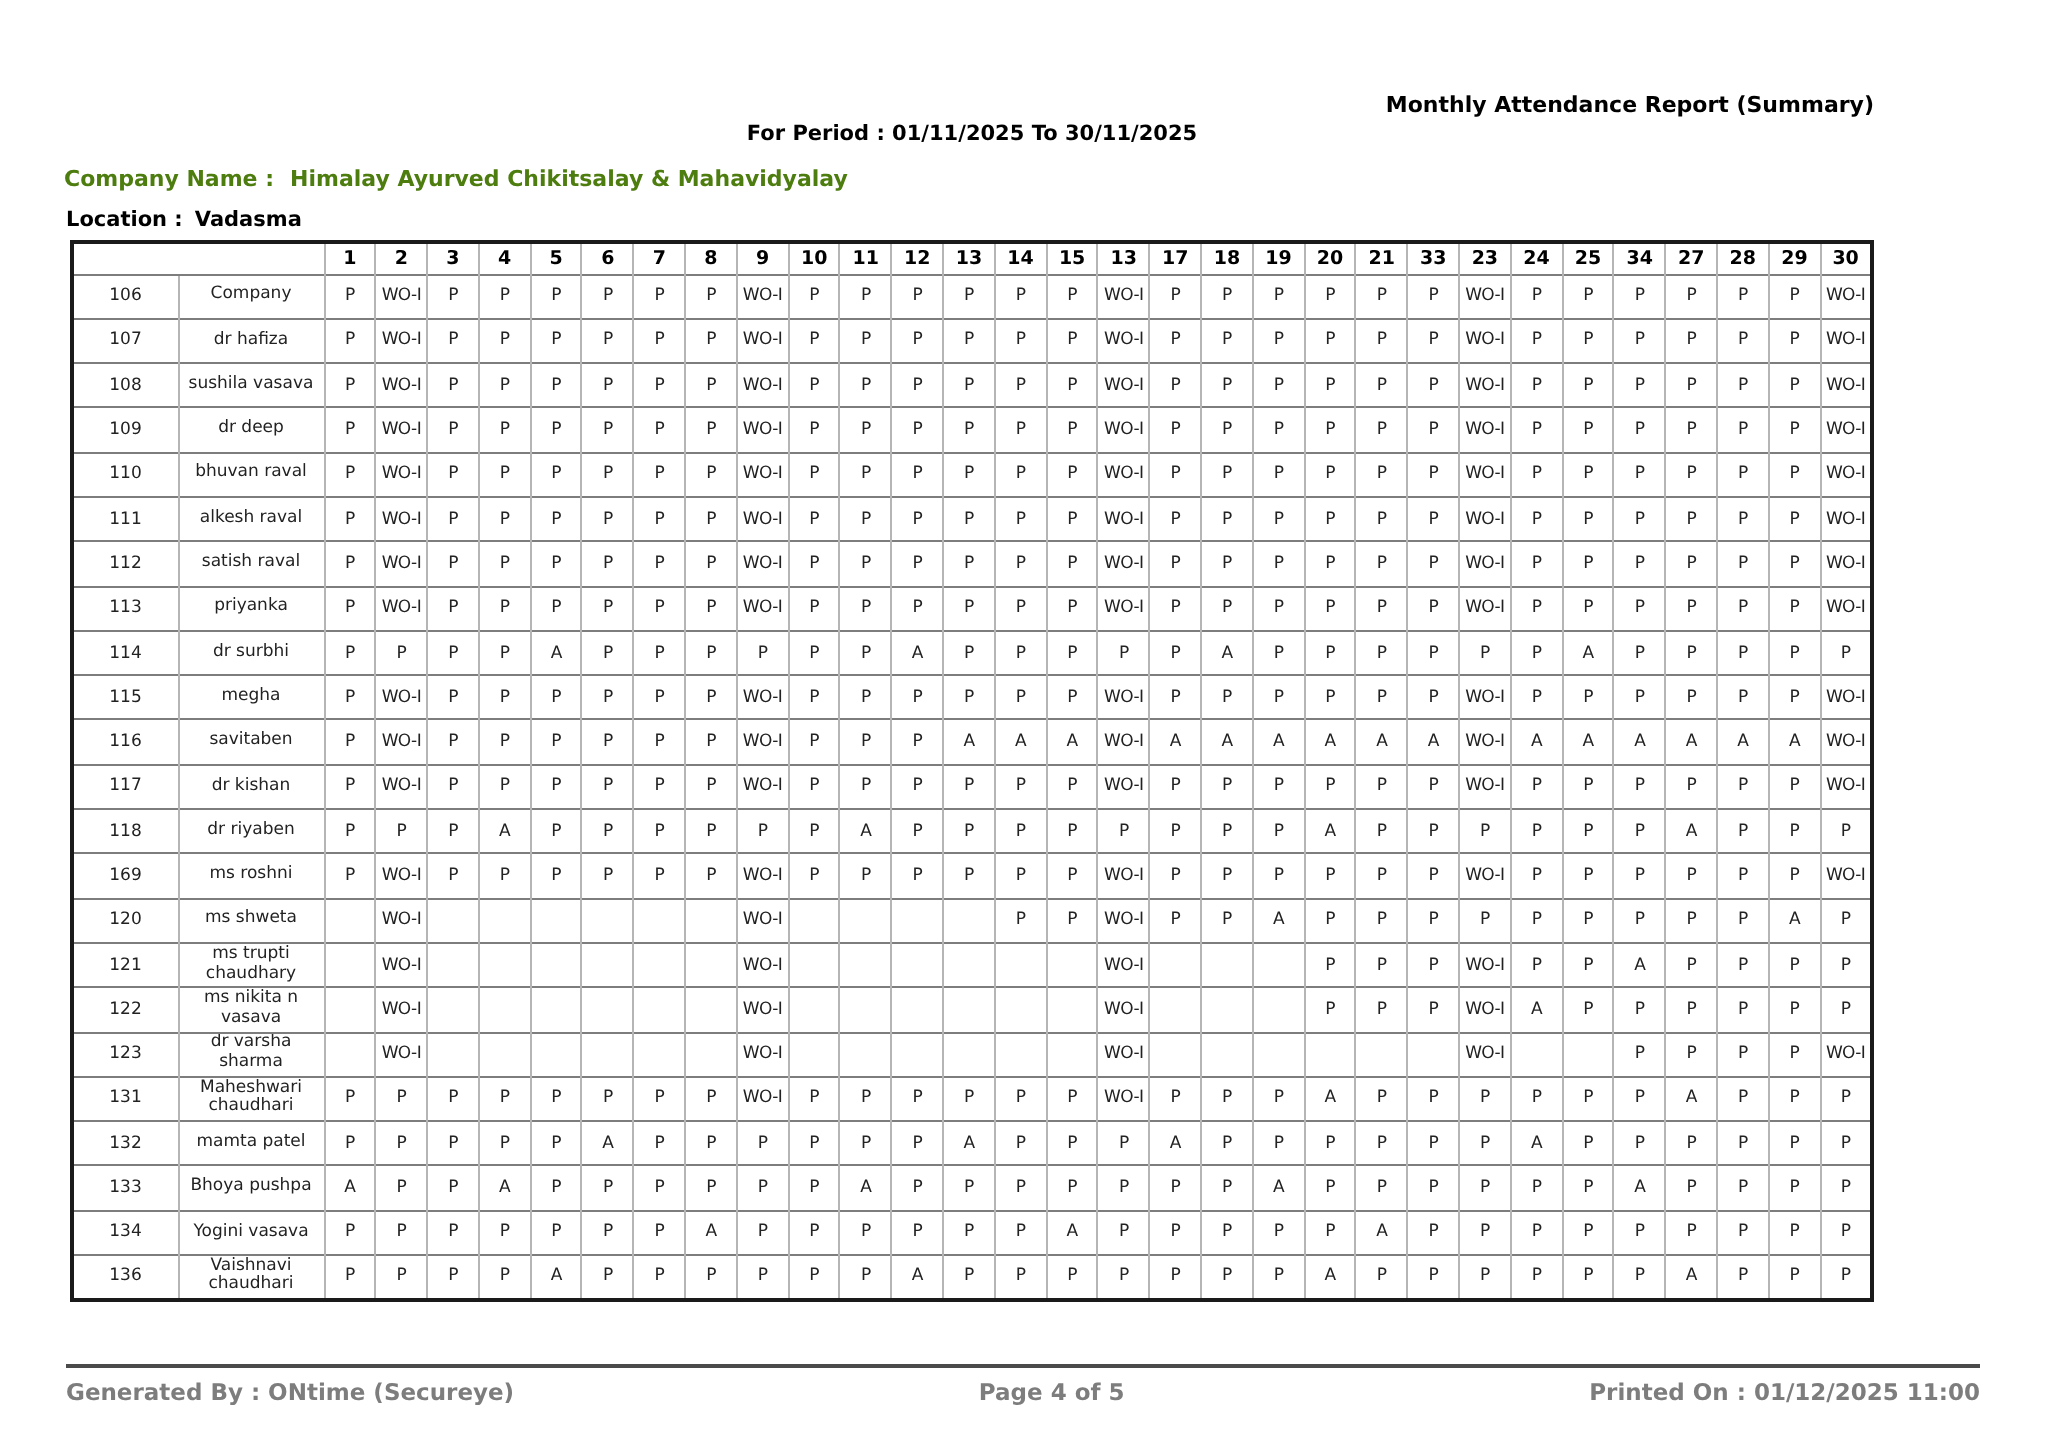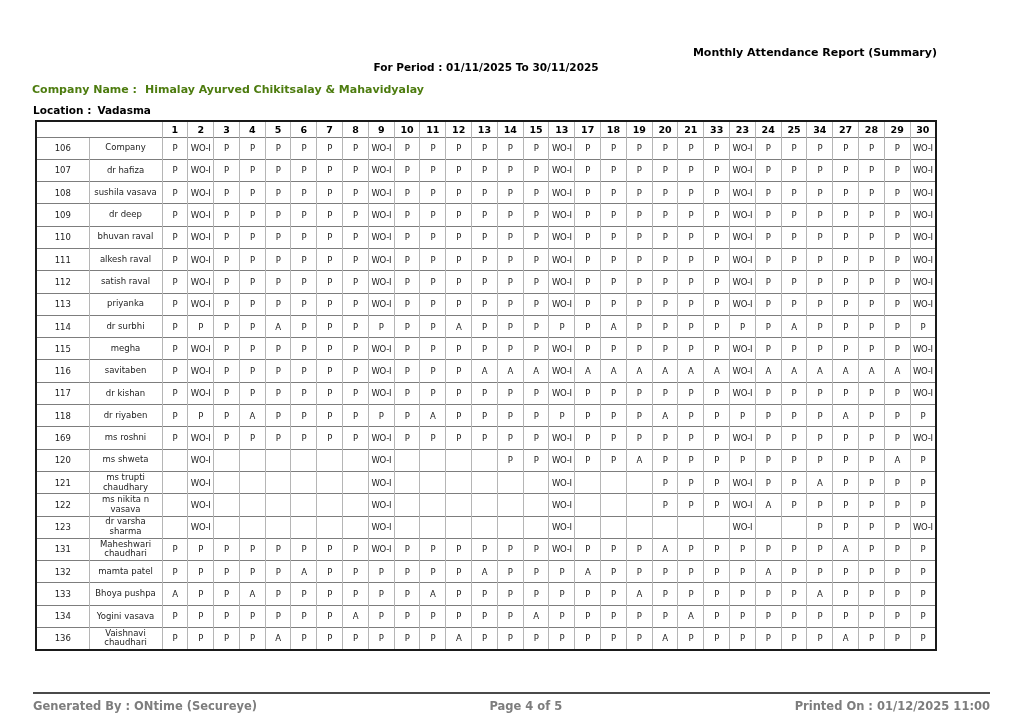--- a/index.html
+++ b/index.html
@@ -43,21 +43,21 @@
   }
   .attendance-table tbody td { height: 22.3px; font-size: 8.5px; color: #222; }
   td.id-cell { font-size: 9px; }
   td.name-cell { font-size: 8.5px; line-height: 1.15; word-wrap: break-word; }
   td.day-cell { letter-spacing: -0.3px; }
   col.c-id { width: 53px; }
   col.c-name { width: 73px; }
 
   .footer {
     width: 957px;
-    margin: 41px 0 0 33px;
+    margin: 31px 0 0 33px;
     border-top: 2px solid #4a4a4a;
     padding-top: 5px;
     display: flex;
     justify-content: space-between;
     align-items: baseline;
     font-size: 11.5px;
     font-weight: bold;
     color: #7d7d7d;
   }
 </style>

